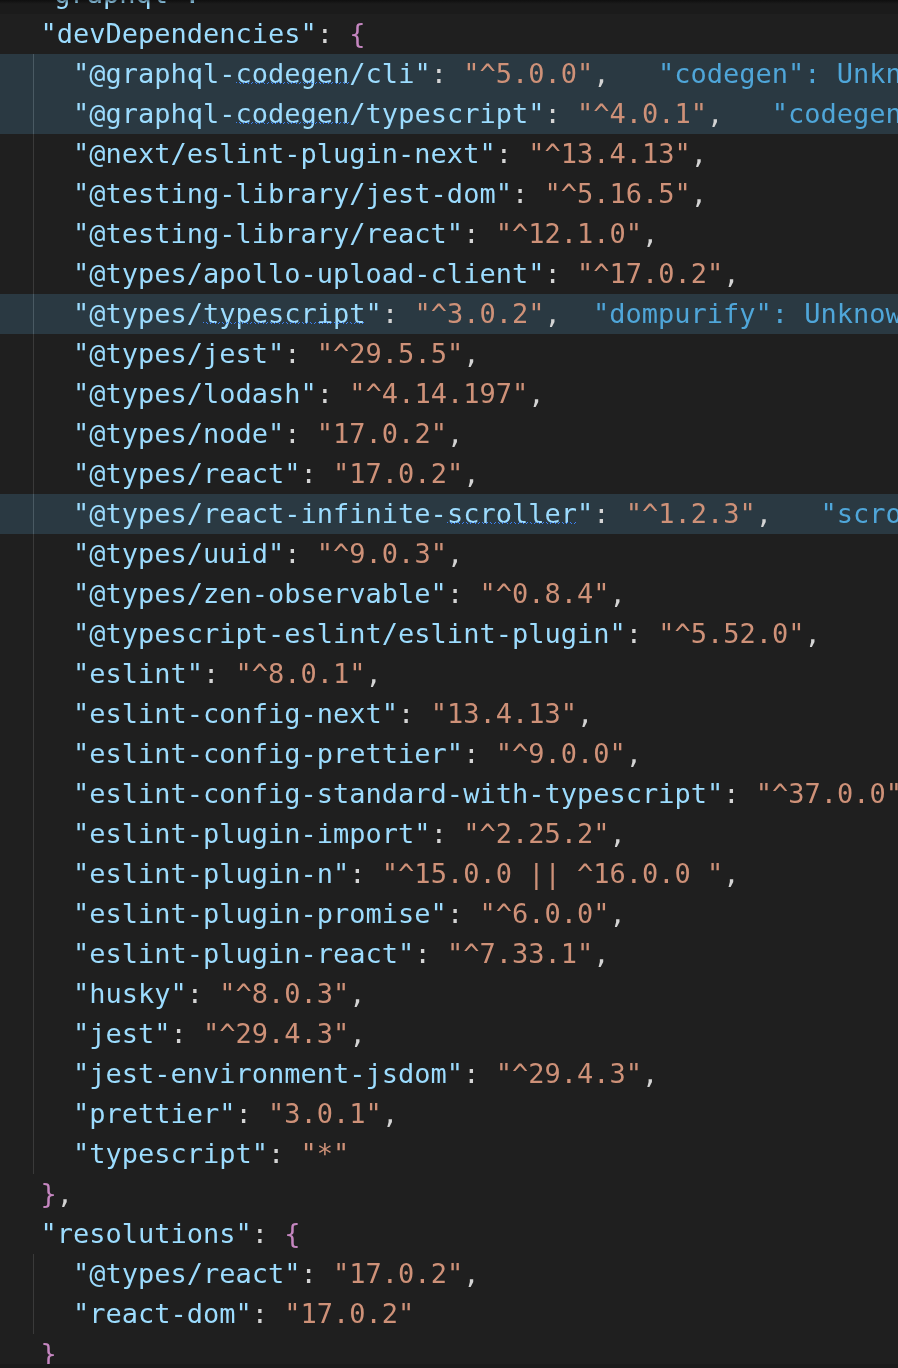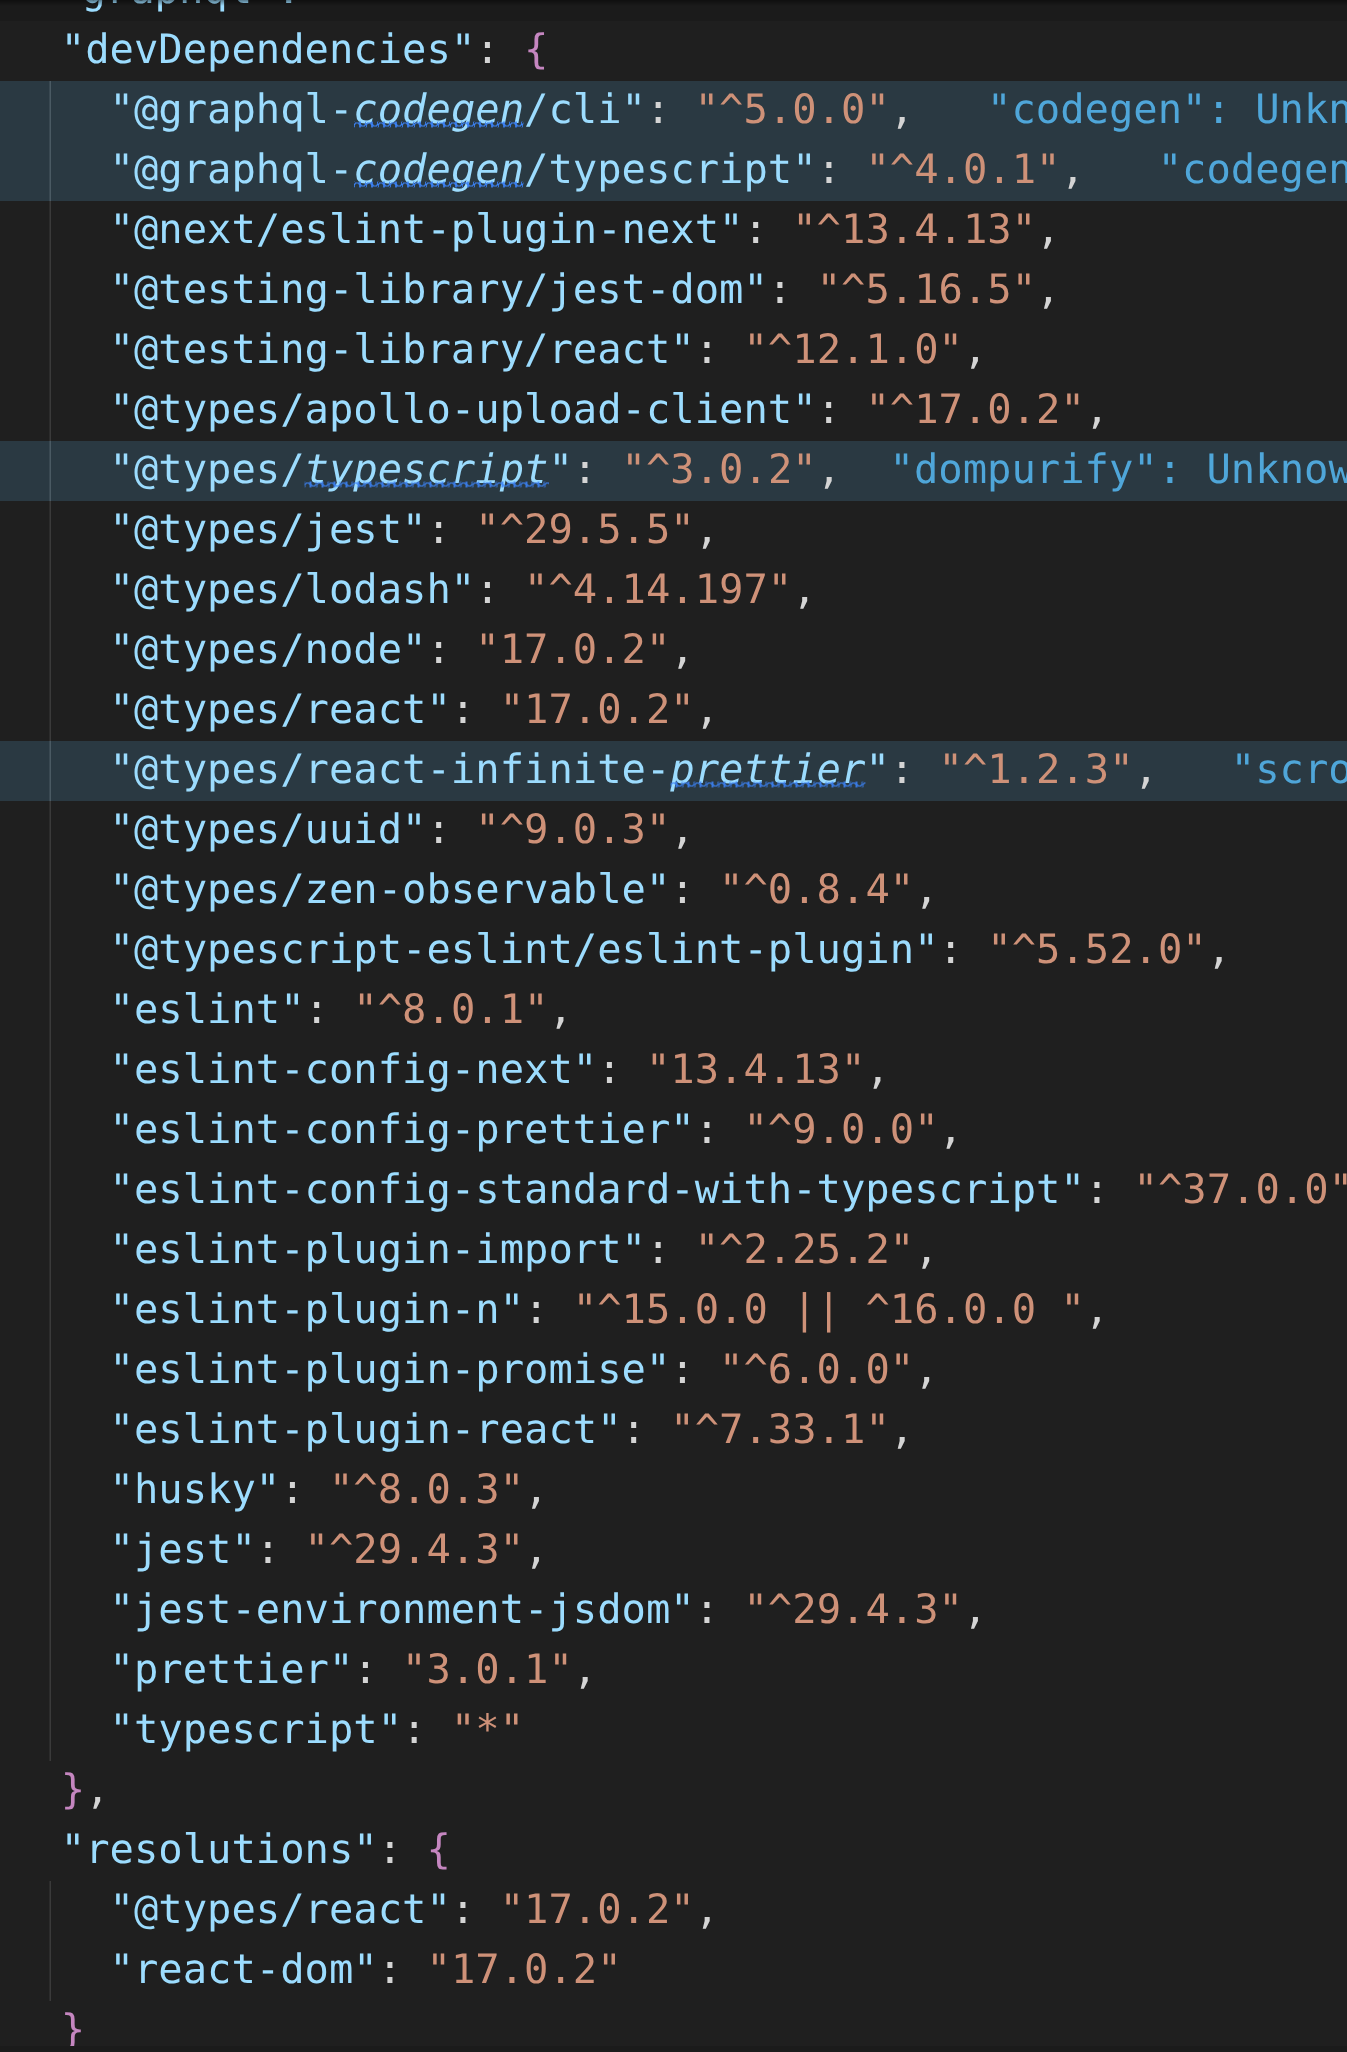--- a/index.html
+++ b/index.html
@@ -41,21 +41,20 @@
   }
   .k{color:#9cdcfe;}   
   .s{color:#ce9178;}   
   .p{color:#d4d4d4;}   
   .b{color:#c586c0;}   
   .hint{color:#4fa6d9;}
   
   .sq{
     position:relative;
     text-decoration:none;
-    font-style:italic;
   }
   .sq::after{
     content:"";
     position:absolute;left:0;right:0;bottom:4px;height:4px;
     background-image:
       radial-gradient(circle at 2px 3px, rgba(0,0,0,0) 1.6px, #3b82f6 1.7px, #3b82f6 2.4px, rgba(0,0,0,0) 2.5px),
       radial-gradient(circle at 6px 1px, rgba(0,0,0,0) 1.6px, #3b82f6 1.7px, #3b82f6 2.4px, rgba(0,0,0,0) 2.5px);
     background-size:8px 4px;
     background-repeat:repeat-x;
     pointer-events:none;
@@ -87,21 +86,21 @@
       <div class="line hl"><div class="guide" style="left: 32.5px;"></div><div class="code" style="left: 73px;"><span class="k">"@graphql-<span class="sq">codegen</span>/typescript"</span><span class="p">: </span><span class="s">"^4.0.1"</span><span class="p">,</span></div><div class="code hint" style="left: 771.75px;">"codegen":</div></div>
       <div class="line"><div class="guide" style="left: 32.5px;"></div><div class="code" style="left: 73px;"><span class="k">"@next/eslint-plugin-next"</span><span class="p">: </span><span class="s">"^13.4.13"</span><span class="p">,</span></div></div>
       <div class="line"><div class="guide" style="left: 32.5px;"></div><div class="code" style="left: 73px;"><span class="k">"@testing-library/jest-dom"</span><span class="p">: </span><span class="s">"^5.16.5"</span><span class="p">,</span></div></div>
       <div class="line"><div class="guide" style="left: 32.5px;"></div><div class="code" style="left: 73px;"><span class="k">"@testing-library/react"</span><span class="p">: </span><span class="s">"^12.1.0"</span><span class="p">,</span></div></div>
       <div class="line"><div class="guide" style="left: 32.5px;"></div><div class="code" style="left: 73px;"><span class="k">"@types/apollo-upload-client"</span><span class="p">: </span><span class="s">"^17.0.2"</span><span class="p">,</span></div></div>
       <div class="line hl"><div class="guide" style="left: 32.5px;"></div><div class="code" style="left: 73px;"><span class="k">"@types/<span class="sq">typescript</span>"</span><span class="p">: </span><span class="s">"^3.0.2"</span><span class="p">,</span></div><div class="code hint" style="left: 593px;">"dompurify": Unknown</div></div>
       <div class="line"><div class="guide" style="left: 32.5px;"></div><div class="code" style="left: 73px;"><span class="k">"@types/jest"</span><span class="p">: </span><span class="s">"^29.5.5"</span><span class="p">,</span></div></div>
       <div class="line"><div class="guide" style="left: 32.5px;"></div><div class="code" style="left: 73px;"><span class="k">"@types/lodash"</span><span class="p">: </span><span class="s">"^4.14.197"</span><span class="p">,</span></div></div>
       <div class="line"><div class="guide" style="left: 32.5px;"></div><div class="code" style="left: 73px;"><span class="k">"@types/node"</span><span class="p">: </span><span class="s">"17.0.2"</span><span class="p">,</span></div></div>
       <div class="line"><div class="guide" style="left: 32.5px;"></div><div class="code" style="left: 73px;"><span class="k">"@types/react"</span><span class="p">: </span><span class="s">"17.0.2"</span><span class="p">,</span></div></div>
-      <div class="line hl"><div class="guide" style="left: 32.5px;"></div><div class="code" style="left: 73px;"><span class="k">"@types/react-infinite-<span class="sq">prettier</span>"</span><span class="p">: </span><span class="s">"^1.2.3"</span><span class="p">,</span></div><div class="code hint" style="left: 820.5px;">"scroll</div></div>
+      <div class="line hl"><div class="guide" style="left: 32.5px;"></div><div class="code" style="left: 73px;"><span class="k">"@types/react-infinite-<span class="sq">scroller</span>"</span><span class="p">: </span><span class="s">"^1.2.3"</span><span class="p">,</span></div><div class="code hint" style="left: 820.5px;">"scroll</div></div>
       <div class="line"><div class="guide" style="left: 32.5px;"></div><div class="code" style="left: 73px;"><span class="k">"@types/uuid"</span><span class="p">: </span><span class="s">"^9.0.3"</span><span class="p">,</span></div></div>
       <div class="line"><div class="guide" style="left: 32.5px;"></div><div class="code" style="left: 73px;"><span class="k">"@types/zen-observable"</span><span class="p">: </span><span class="s">"^0.8.4"</span><span class="p">,</span></div></div>
       <div class="line"><div class="guide" style="left: 32.5px;"></div><div class="code" style="left: 73px;"><span class="k">"@typescript-eslint/eslint-plugin"</span><span class="p">: </span><span class="s">"^5.52.0"</span><span class="p">,</span></div></div>
       <div class="line"><div class="guide" style="left: 32.5px;"></div><div class="code" style="left: 73px;"><span class="k">"eslint"</span><span class="p">: </span><span class="s">"^8.0.1"</span><span class="p">,</span></div></div>
       <div class="line"><div class="guide" style="left: 32.5px;"></div><div class="code" style="left: 73px;"><span class="k">"eslint-config-next"</span><span class="p">: </span><span class="s">"13.4.13"</span><span class="p">,</span></div></div>
       <div class="line"><div class="guide" style="left: 32.5px;"></div><div class="code" style="left: 73px;"><span class="k">"eslint-config-prettier"</span><span class="p">: </span><span class="s">"^9.0.0"</span><span class="p">,</span></div></div>
       <div class="line"><div class="guide" style="left: 32.5px;"></div><div class="code" style="left: 73px;"><span class="k">"eslint-config-standard-with-typescript"</span><span class="p">: </span><span class="s">"^37.0.0"</span></div></div>
       <div class="line"><div class="guide" style="left: 32.5px;"></div><div class="code" style="left: 73px;"><span class="k">"eslint-plugin-import"</span><span class="p">: </span><span class="s">"^2.25.2"</span><span class="p">,</span></div></div>
       <div class="line"><div class="guide" style="left: 32.5px;"></div><div class="code" style="left: 73px;"><span class="k">"eslint-plugin-n"</span><span class="p">: </span><span class="s">"^15.0.0 || ^16.0.0 "</span><span class="p">,</span></div></div>
       <div class="line"><div class="guide" style="left: 32.5px;"></div><div class="code" style="left: 73px;"><span class="k">"eslint-plugin-promise"</span><span class="p">: </span><span class="s">"^6.0.0"</span><span class="p">,</span></div></div>

